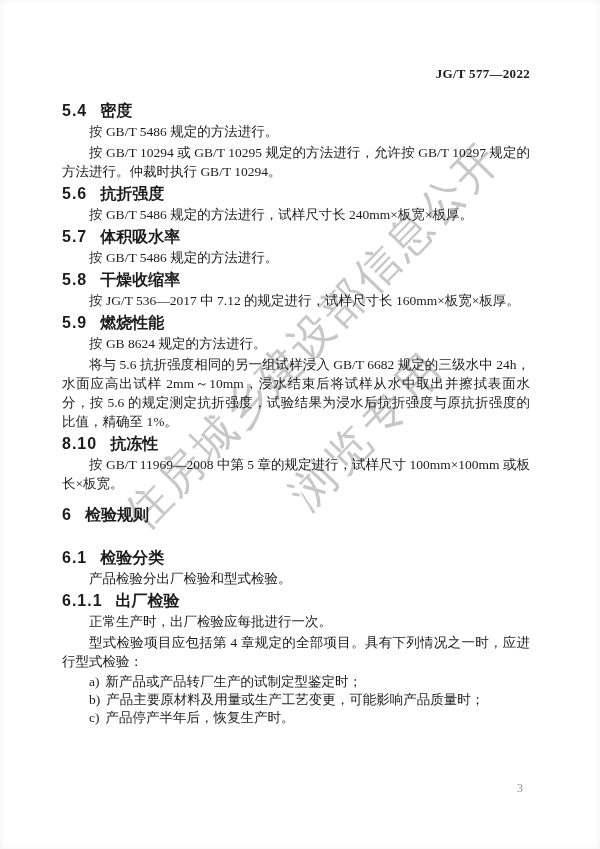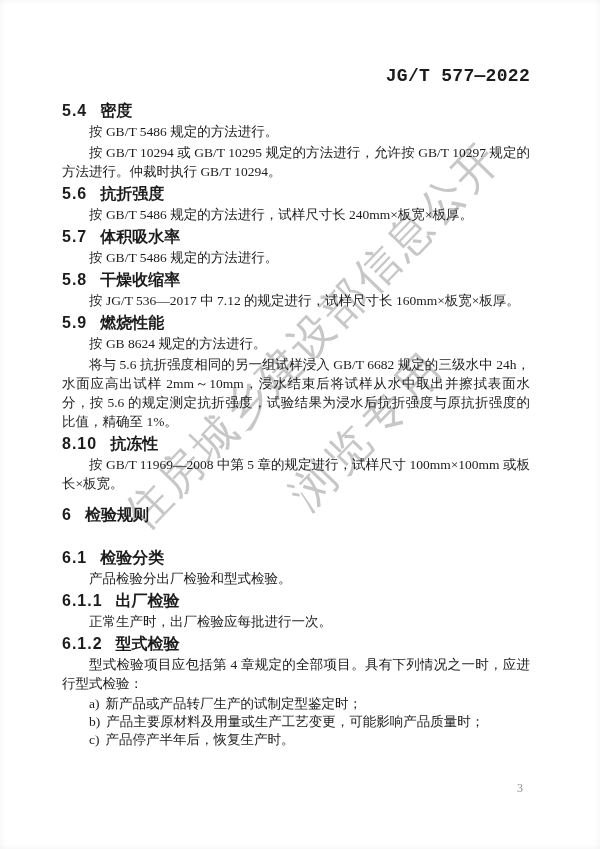--- a/index.html
+++ b/index.html
@@ -14,24 +14,24 @@
     background: #ffffff;
     overflow: hidden;
     font-family: "Liberation Serif", serif;
     color: #1c1c1c;
     box-shadow: inset 0 0 6px rgba(0,0,0,0.06);
   }
   .header-code {
     position: absolute;
     top: 66px;
     right: 70px;
-    font-size: 18px;
+    font-size: 13px;
     font-weight: bold;
     letter-spacing: 0.3px;
-    font-family: Liberation Mono, monospace;
+    font-family: Liberation Serif, serif;
     z-index: 2;
   }
   .watermark {
     position: absolute;
     white-space: nowrap;
     font-family: "Liberation Serif", serif;
     font-weight: 400;
     z-index: 0;
     pointer-events: none;
   }
@@ -126,21 +126,20 @@
       <div class="h-sub"><span class="h-num">5.9</span><span>燃烧性能</span></div>
       <div class="para">按 GB 8624 规定的方法进行。</div>
       <div class="para">将与 5.6 抗折强度相同的另一组试样浸入 GB/T 6682 规定的三级水中 24h，水面应高出试样 2mm～10mm，浸水结束后将试样从水中取出并擦拭表面水分，按 5.6 的规定测定抗折强度，试验结果为浸水后抗折强度与原抗折强度的比值，精确至 1%。</div>
       <div class="h-sub"><span class="h-num">8.10</span><span>抗冻性</span></div>
       <div class="para">按 GB/T 11969—2008 中第 5 章的规定进行，试样尺寸 100mm×100mm 或板长×板宽。</div>
       <div class="h-sub h-chapter"><span class="h-num">6</span><span>检验规则</span></div>
       <div class="h-sub"><span class="h-num">6.1</span><span>检验分类</span></div>
       <div class="para">产品检验分出厂检验和型式检验。</div>
       <div class="h-sub"><span class="h-num">6.1.1</span><span>出厂检验</span></div>
       <div class="para">正常生产时，出厂检验应每批进行一次。</div>
-      <div class="h-sub"><span class="h-num">6.1.2</span><span>型式检验</span></div>
       <div class="para">型式检验项目应包括第 4 章规定的全部项目。具有下列情况之一时，应进行型式检验：</div>
       <div class="list-item"><span class="li-marker">a)</span><span>新产品或产品转厂生产的试制定型鉴定时；</span></div>
       <div class="list-item"><span class="li-marker">b)</span><span>产品主要原材料及用量或生产工艺变更，可能影响产品质量时；</span></div>
       <div class="list-item"><span class="li-marker">c)</span><span>产品停产半年后，恢复生产时。</span></div>
     </div>
 
   <div class="page-number">3</div>
 
 </div>
 

